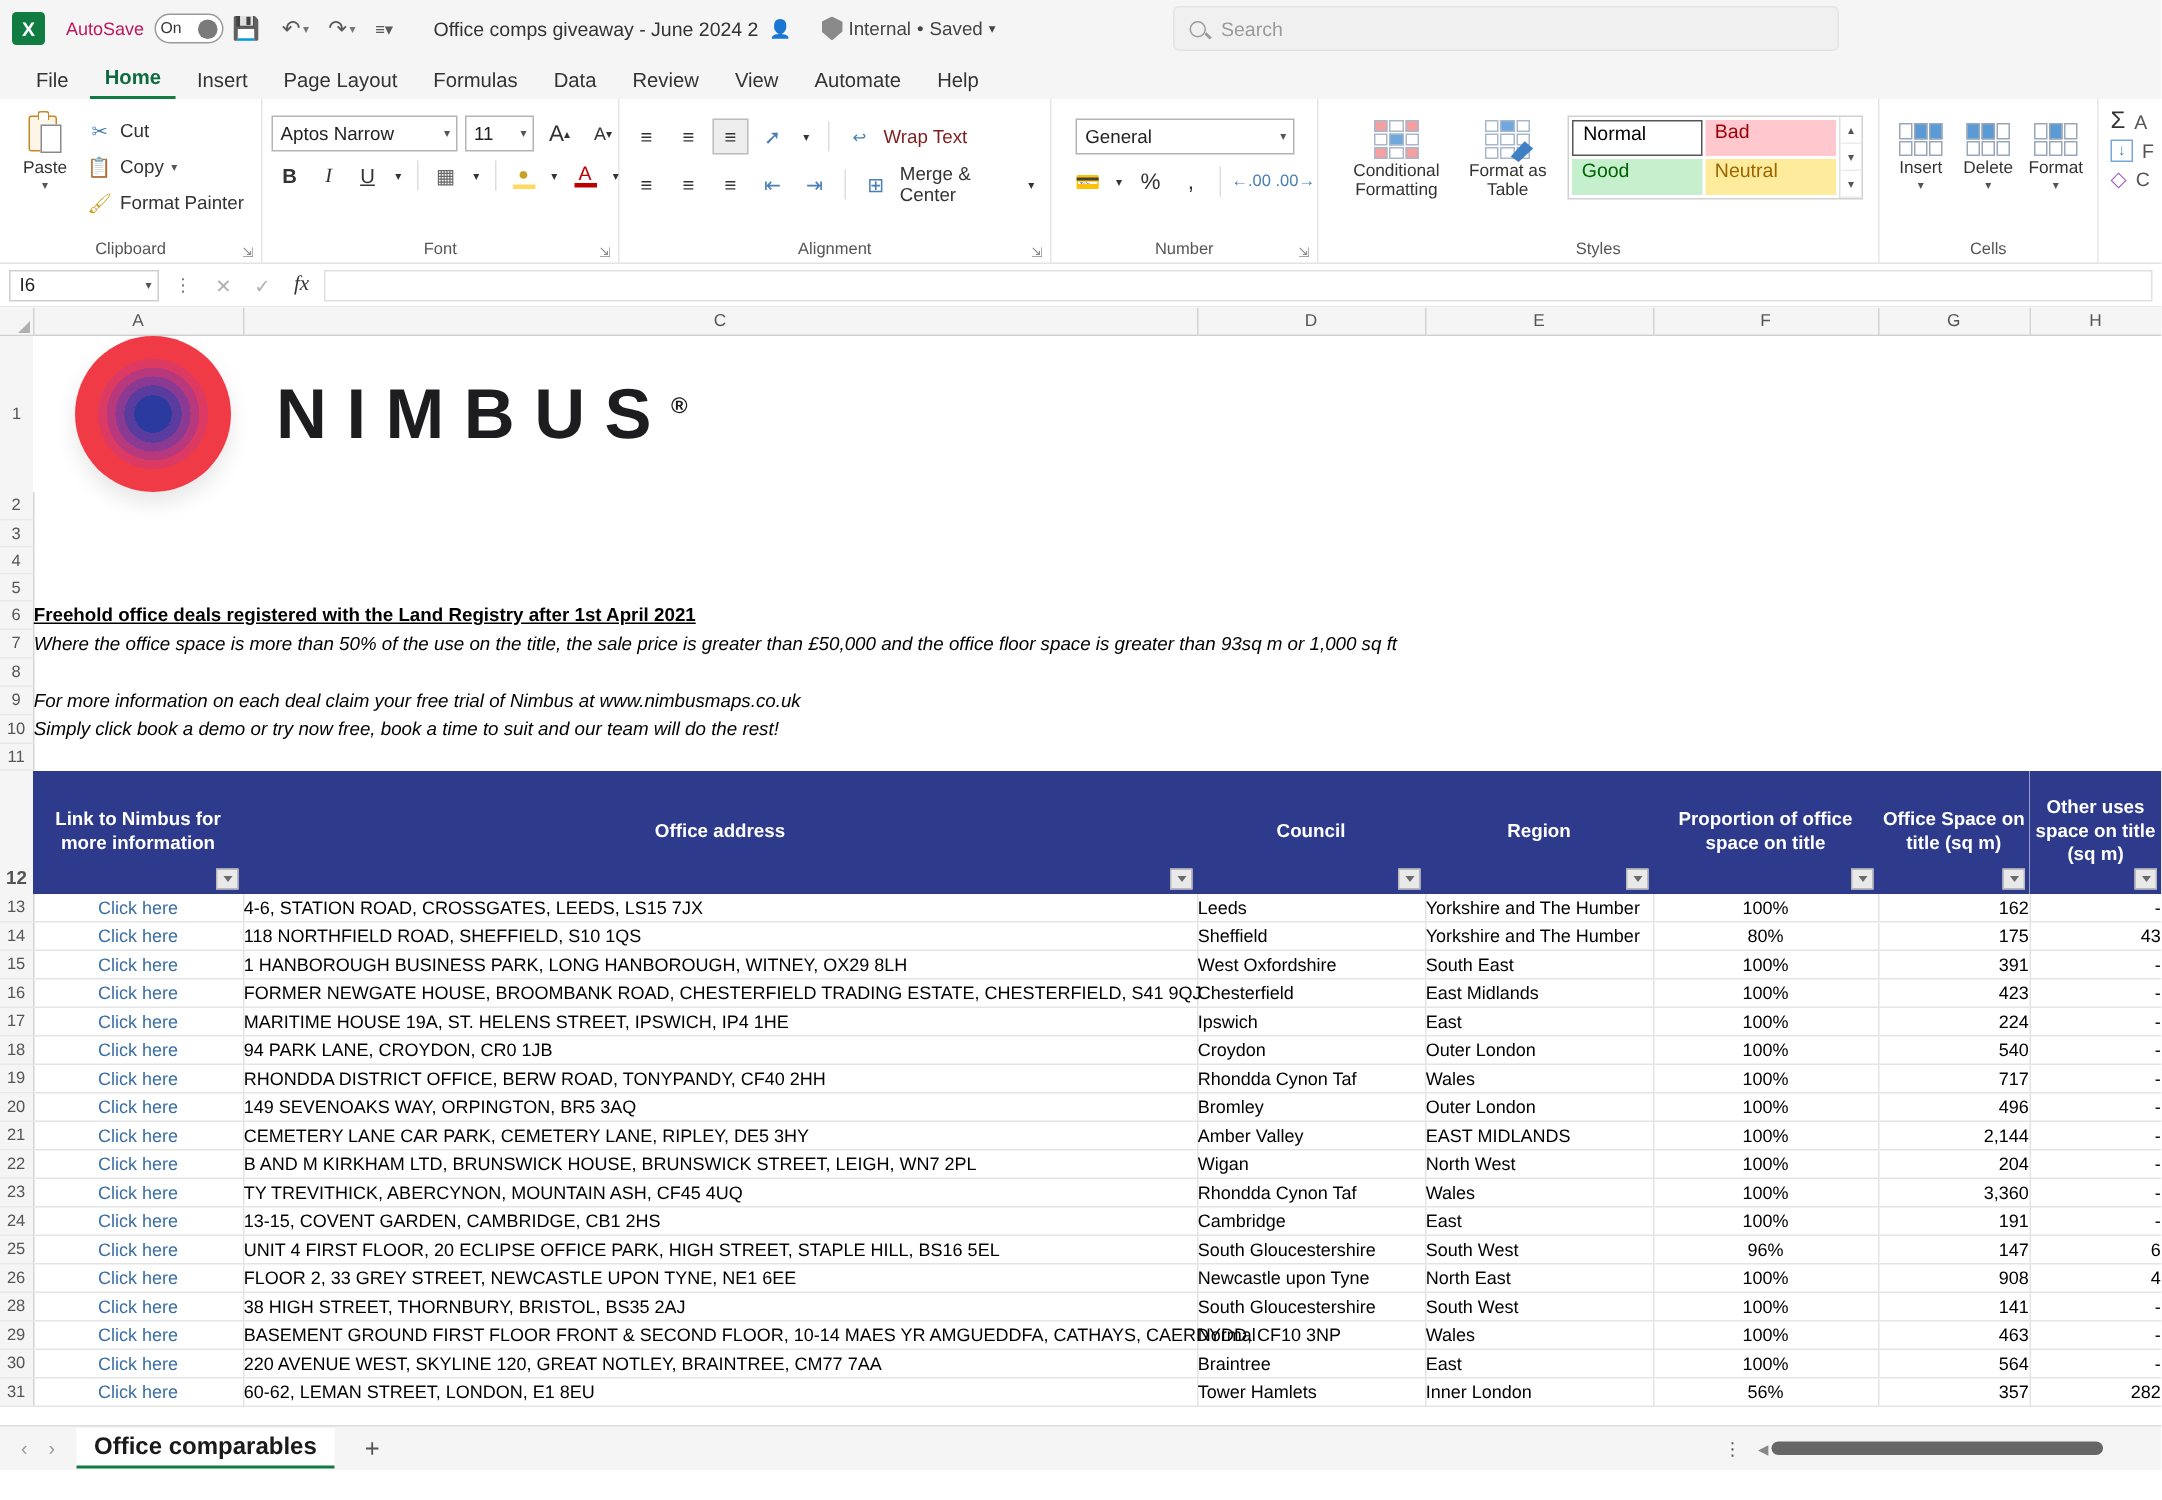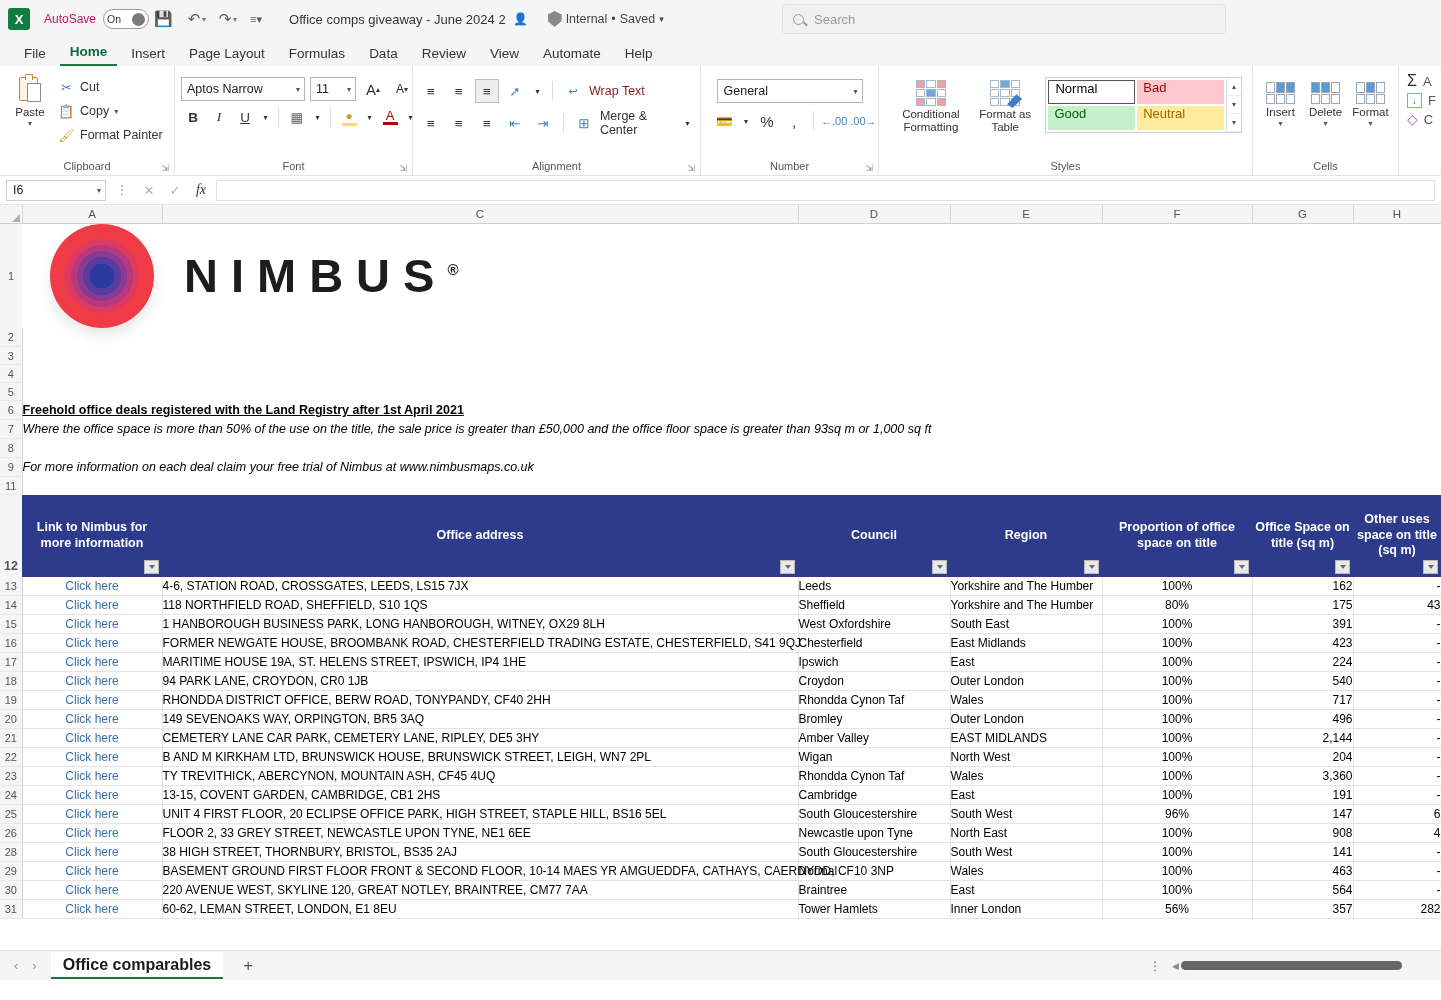--- a/index.html
+++ b/index.html
@@ -581,20 +581,24 @@
     <tr style="height:19px">
       <td class="rowhead">8</td>
       <td class="cell nb" colspan="7"></td>
     </tr>
 
     <tr style="height:19px">
       <td class="rowhead">9</td>
       <td class="cell nb hdr-ital" colspan="7">For more information on each deal claim your free trial of Nimbus at www.nimbusmaps.co.uk</td>
     </tr>
 
+    <tr style="height:19px">
+      <td class="rowhead">10</td>
+      <td class="cell nb hdr-ital" colspan="7">Simply click book a demo or try now free, book a time to suit and our team will do the rest!</td>
+    </tr>
 
     <tr style="height:18px">
       <td class="rowhead">11</td>
       <td class="cell nb" colspan="7"></td>
     </tr>
 
     <tr class="thband" style="height:82px">
       <td class="rowhead" style="vertical-align:bottom;padding-bottom:2px;background:#f5f5f5;color:#555">12</td>
       <td>
         <span>Link to Nimbus for more information</span>

